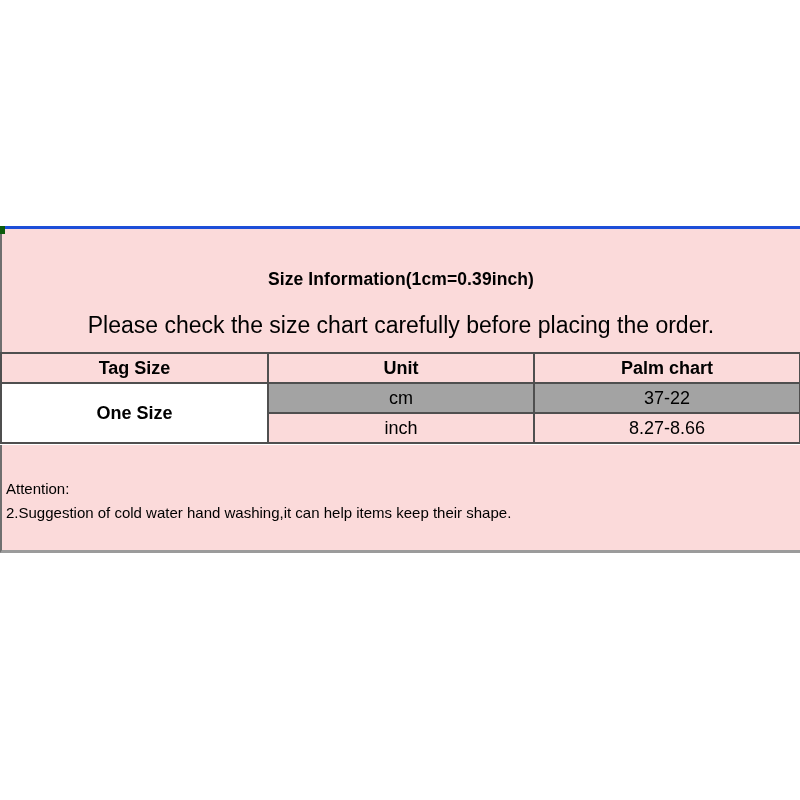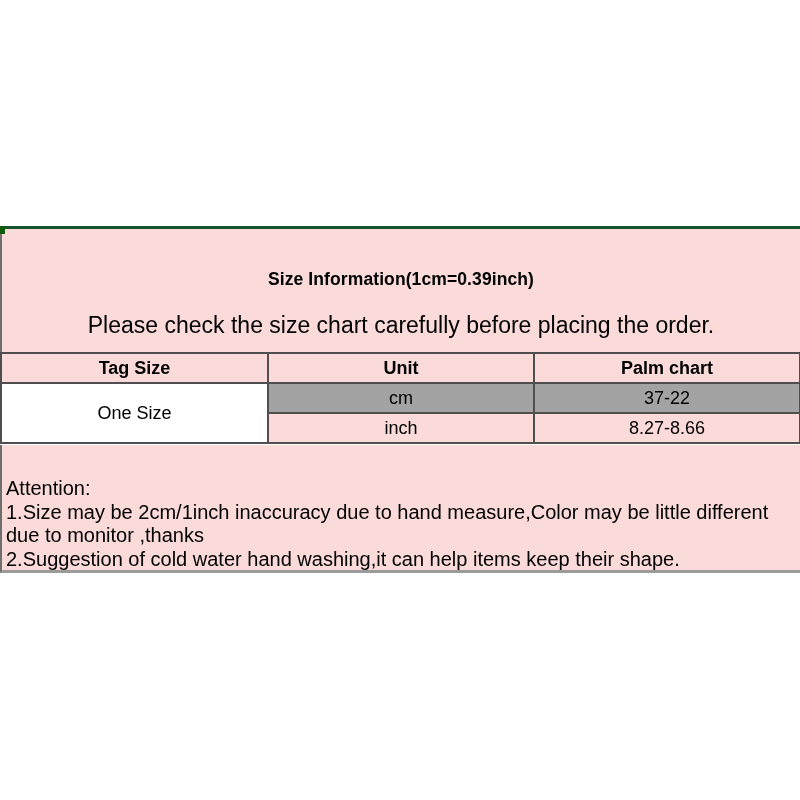--- a/index.html
+++ b/index.html
@@ -18,21 +18,21 @@
 
   
   .header-box {
     position: absolute;
     top: 226px;
     left: 0;
     width: 800px;
     height: 126px;
     box-sizing: border-box;
     background: #fbdada;
-    border-top: 3px solid #14532d;
+    border-top: 3px solid #1d4ed8;
     border-left: 2px solid #6f6f6f;
     text-align: center;
   }
   .green-corner {
     position: absolute;
     top: 226px;
     left: 0;
     width: 5px;
     height: 8px;
     background: #0c5c0c;
@@ -67,41 +67,41 @@
     font-size: 18px;
     background: #a3a3a3;
   }
   .size-table th {
     background: #fbdada;
     font-weight: 700;
     margin-top: 36px;
   }
   .size-table .cell-pink { background: #fbdada; margin-top: 42px; }
   .size-table .tag-size-cell {
-    font-weight: 400;
+    font-weight: 700;
     font-size: 18px;
     background: #ffffff;
   }
   .col-1 { width: 267px; }
   .col-2 { width: 266px; }
   .col-3 { width: 266px; }
 
   
   .attention-box {
     position: absolute;
     top: 445px;
     left: 0;
     width: 800px;
-    height: 128px;
+    height: 108px;
     box-sizing: border-box;
     background: #fbdada;
     border-bottom: 3px solid #9b9b9b;
     border-left: 2px solid #6f6f6f;
     padding: 32px 5px 0 4px;
-    font-size: 20px;
+    font-size: 15px;
     line-height: 23.5px;
     overflow: hidden;
   }
 </style>
 </head>
 <body>
 
 <div class="green-corner"></div>
 
 <div class="header-box">
@@ -128,15 +128,14 @@
   </tr>
   <tr>
     <td class="cell-pink">inch</td>
     <td class="cell-pink">8.27-8.66</td>
   </tr>
 </tbody>
   </table>
 
 <div class="attention-box">
   <div>Attention:</div>
-  <div>1.Size may be 2cm/1inch inaccuracy due to hand measure,Color may be little different due to monitor ,thanks</div>
   <div>2.Suggestion of cold water hand washing,it can help items keep their shape.</div>
 </div>
 
 </body></html>

